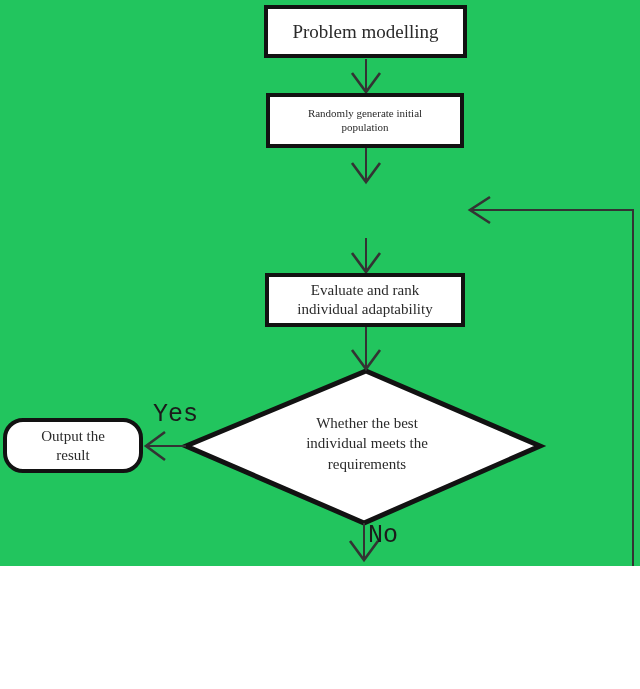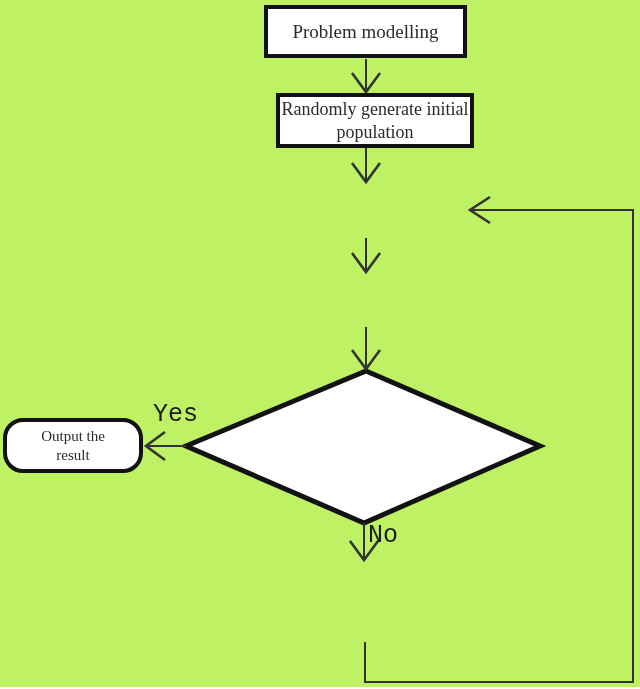--- a/index.html
+++ b/index.html
@@ -3,22 +3,22 @@
 <meta charset="utf-8">
 <style>
   html, body {
     margin: 0;
     padding: 0;
     background: #ffffff;
   }
   .canvas {
     position: relative;
     width: 640px;
-    height: 687px;
-    background: #bef264;
+    height: 566px;
+    background: #22c55e;
     overflow: hidden;
     font-family: "Liberation Serif", serif;
   }
   .wires {
     position: absolute;
     left: 0;
     top: 0;
     width: 640px;
     height: 689px;
   }
@@ -29,21 +29,21 @@
     border: 4px solid #121212;
     display: flex;
     align-items: center;
     justify-content: center;
     text-align: center;
     color: #2a2a2a;
     white-space: pre-line;
     line-height: 1.25;
   }
   .node-problem   { left: 264px; top: 5px;   width: 203px; height: 53px; font-size: 19px; }
-  .node-generate  { left: 266px; top: 93px;  width: 198px; height: 55px; font-size: 18px; margin-left: 10px; }
+  .node-generate  { left: 266px; top: 93px;  width: 198px; height: 55px; font-size: 11px; }
   .node-simulate  { left: 263px; top: 183px; width: 205px; height: 55px; font-size: 19px; }
   .node-evaluate  { left: 265px; top: 273px; width: 200px; height: 54px; font-size: 15px; }
   .node-output    { left: 3px;   top: 418px; width: 140px; height: 55px; font-size: 15px; border-radius: 20px; }
   .node-perform   { left: 238px; top: 562px; width: 250px; height: 80px; font-size: 15px; }
   .decision-text {
     position: absolute;
     left: 262px;
     top: 413px;
     width: 210px;
     text-align: center;
@@ -110,24 +110,31 @@
   <div class="node node-problem">
     <span>Problem modelling</span>
   </div>
 
   <div class="node node-generate">
     <span>Randomly generate initial
 population</span>
   </div>
 
 
+  <div class="node node-evaluate">
+    <span>Evaluate and rank
+individual adaptability</span>
+  </div>
 
   <div class="node node-output">
     <span>Output the
 result</span>
   </div>
 
 
+  <div class="decision-text">Whether the best
+individual meets the
+requirements</div>
 
   <div class="edge-label edge-label-yes">Yes</div>
   <div class="edge-label edge-label-no">No</div>
 
 </div>
 
 </body></html>

